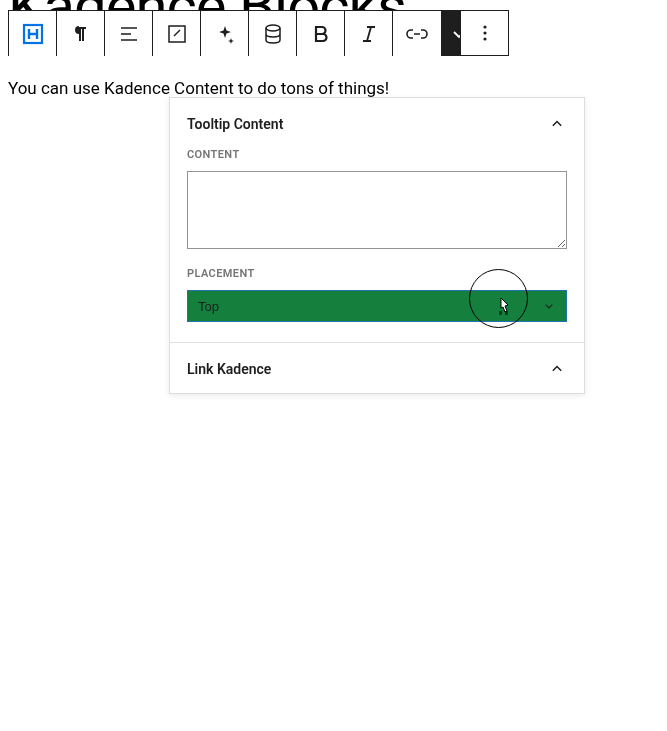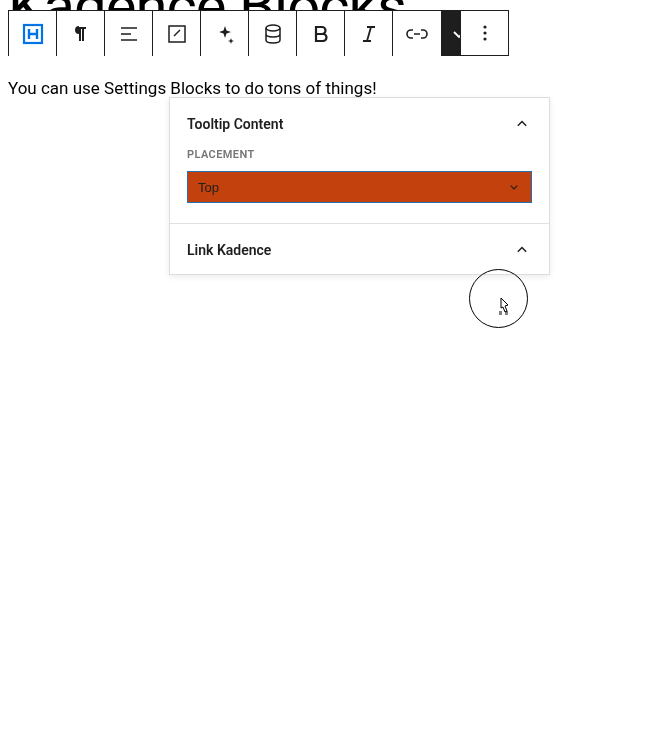--- a/index.html
+++ b/index.html
@@ -6,30 +6,30 @@
 body { font-family: -apple-system, BlinkMacSystemFont, "Segoe UI", Roboto, sans-serif; background: #fff; width: 667px; height: 731px; position: relative; }
 .bg-title { position: absolute; top: -28px; left: 8px; font-size: 58px; font-weight: 400; color: #000; letter-spacing: -1px; z-index: 0; }
 .toolbar { position: absolute; top: 10px; left: 8px; display: flex; background: #fff; border: 1px solid #1e1e1e; z-index: 2; height: 46px; }
 .tb-cell { width: 48px; height: 45px; display: flex; align-items: center; justify-content: center; border-right: 1px solid #1e1e1e; background: #fff; cursor: pointer; }
 .tb-cell.noborder { border-right: none; }
 .tb-cell.dark { background: #1e1e1e; color: #fff; }
 .tb-cell.narrow { width: 35px; }
 .tb-cell svg { width: 24px; height: 24px; }
 .toolbar-extra { position: absolute; top: 10px; left: 460px; width: 49px; height: 46px; border: 1px solid #1e1e1e; display: flex; align-items: center; justify-content: center; background: #fff; cursor: pointer; z-index: 2; }
 .para { position: absolute; top: 78px; left: 8px; font-size: 17px; color: #000; z-index: 1; }
-.panel { position: absolute; top: 97px; left: 169px; width: 381px; border: 1px solid #ddd; background: #fff; z-index: 3; box-shadow: 0 2px 6px rgba(0,0,0,0.08); }
+.panel { position: absolute; top: 97px; left: 169px; width: 416px; border: 1px solid #ddd; background: #fff; z-index: 3; box-shadow: 0 2px 6px rgba(0,0,0,0.08); }
 .accordion-hdr { display: flex; justify-content: space-between; align-items: center; padding: 16px 17px 14px 17px; cursor: pointer; }
 .accordion-title { font-size: 14px; font-weight: 600; color: #1e1e1e; }
 .accordion-body { padding: 0 17px 20px 17px; }
 .field-label { font-size: 11px; font-weight: 600; color: #757575; letter-spacing: 0.4px; text-transform: uppercase; margin-bottom: 10px; }
 .textarea { width: 100%; height: 78px; border: 1px solid #949494; resize: both; padding: 8px; font-family: inherit; font-size: 13px; background: #fff; }
 .field-group { margin-bottom: 14px; }
 .field-group.last { margin-bottom: 0; }
 .select-wrap { position: relative; }
-.select { width: 100%; height: 32px; border: 1.5px solid #2271b1; padding: 0 30px 0 10px; font-size: 13px; color: #1e1e1e; background: #c2410c; appearance: none; cursor: pointer; }
+.select { width: 100%; height: 32px; border: 1.5px solid #2271b1; padding: 0 30px 0 10px; font-size: 13px; color: #1e1e1e; background: #15803d; appearance: none; cursor: pointer; }
 .select-chevron { position: absolute; right: 10px; top: 50%; transform: translateY(-50%); pointer-events: none; }
 .divider { height: 1px; background: #e0e0e0; }
 .link-body { padding: 10px 17px 28px 17px; display: flex; justify-content: center; }
 .url-input-wrap { position: relative; width: 283px; height: 40px; border: 1px solid #949494; display: flex; align-items: center; }
 .url-input { flex: 1; height: 100%; border: none; padding: 0 40px 0 16px; font-size: 14px; color: #757575; outline: none; background: transparent; }
 .url-submit { position: absolute; right: 8px; top: 50%; transform: translateY(-50%); color: #949494; cursor: pointer; }
 .highlight-circle { position: absolute; top: 269px; left: 469px; width: 59px; height: 59px; border: 1.5px solid #000; border-radius: 50%; z-index: 10; pointer-events: none; }
 .cursor { position: absolute; top: 296px; left: 495px; z-index: 11; pointer-events: none; }
 </style>
 </head>
@@ -94,32 +94,36 @@
 </div>
 
 <div class="toolbar-extra">
   <svg viewBox="0 0 24 24" width="24" height="24">
       <circle cx="12" cy="6" r="1.6" fill="#1e1e1e"></circle>
       <circle cx="12" cy="12" r="1.6" fill="#1e1e1e"></circle>
       <circle cx="12" cy="18" r="1.6" fill="#1e1e1e"></circle>
     </svg>
 </div>
 
-<div class="para">You can use Settings Blocks to do tons of things!</div>
+<div class="para">You can use Kadence Content to do tons of things!</div>
 
 <div class="panel">
 
   <div class="accordion-hdr">
     <span class="accordion-title">Tooltip Content</span>
     <svg width="20" height="20" viewBox="0 0 24 24">
         <path d="M7 14l5-5 5 5" stroke="#1e1e1e" stroke-width="1.8" fill="none"></path>
       </svg>
   </div>
 
   <div class="accordion-body">
+    <div class="field-group">
+      <div class="field-label">CONTENT</div>
+      <textarea class="textarea" style=""></textarea>
+    </div>
     <div class="field-group last">
       <div class="field-label">PLACEMENT</div>
       <div class="select-wrap">
         <select class="select">
           <option>Top</option>
         </select>
         <svg class="select-chevron" width="16" height="16" viewBox="0 0 24 24">
             <path d="M7 10l5 5 5-5" stroke="#1e1e1e" stroke-width="1.6" fill="none"></path>
           </svg>
       </div>

